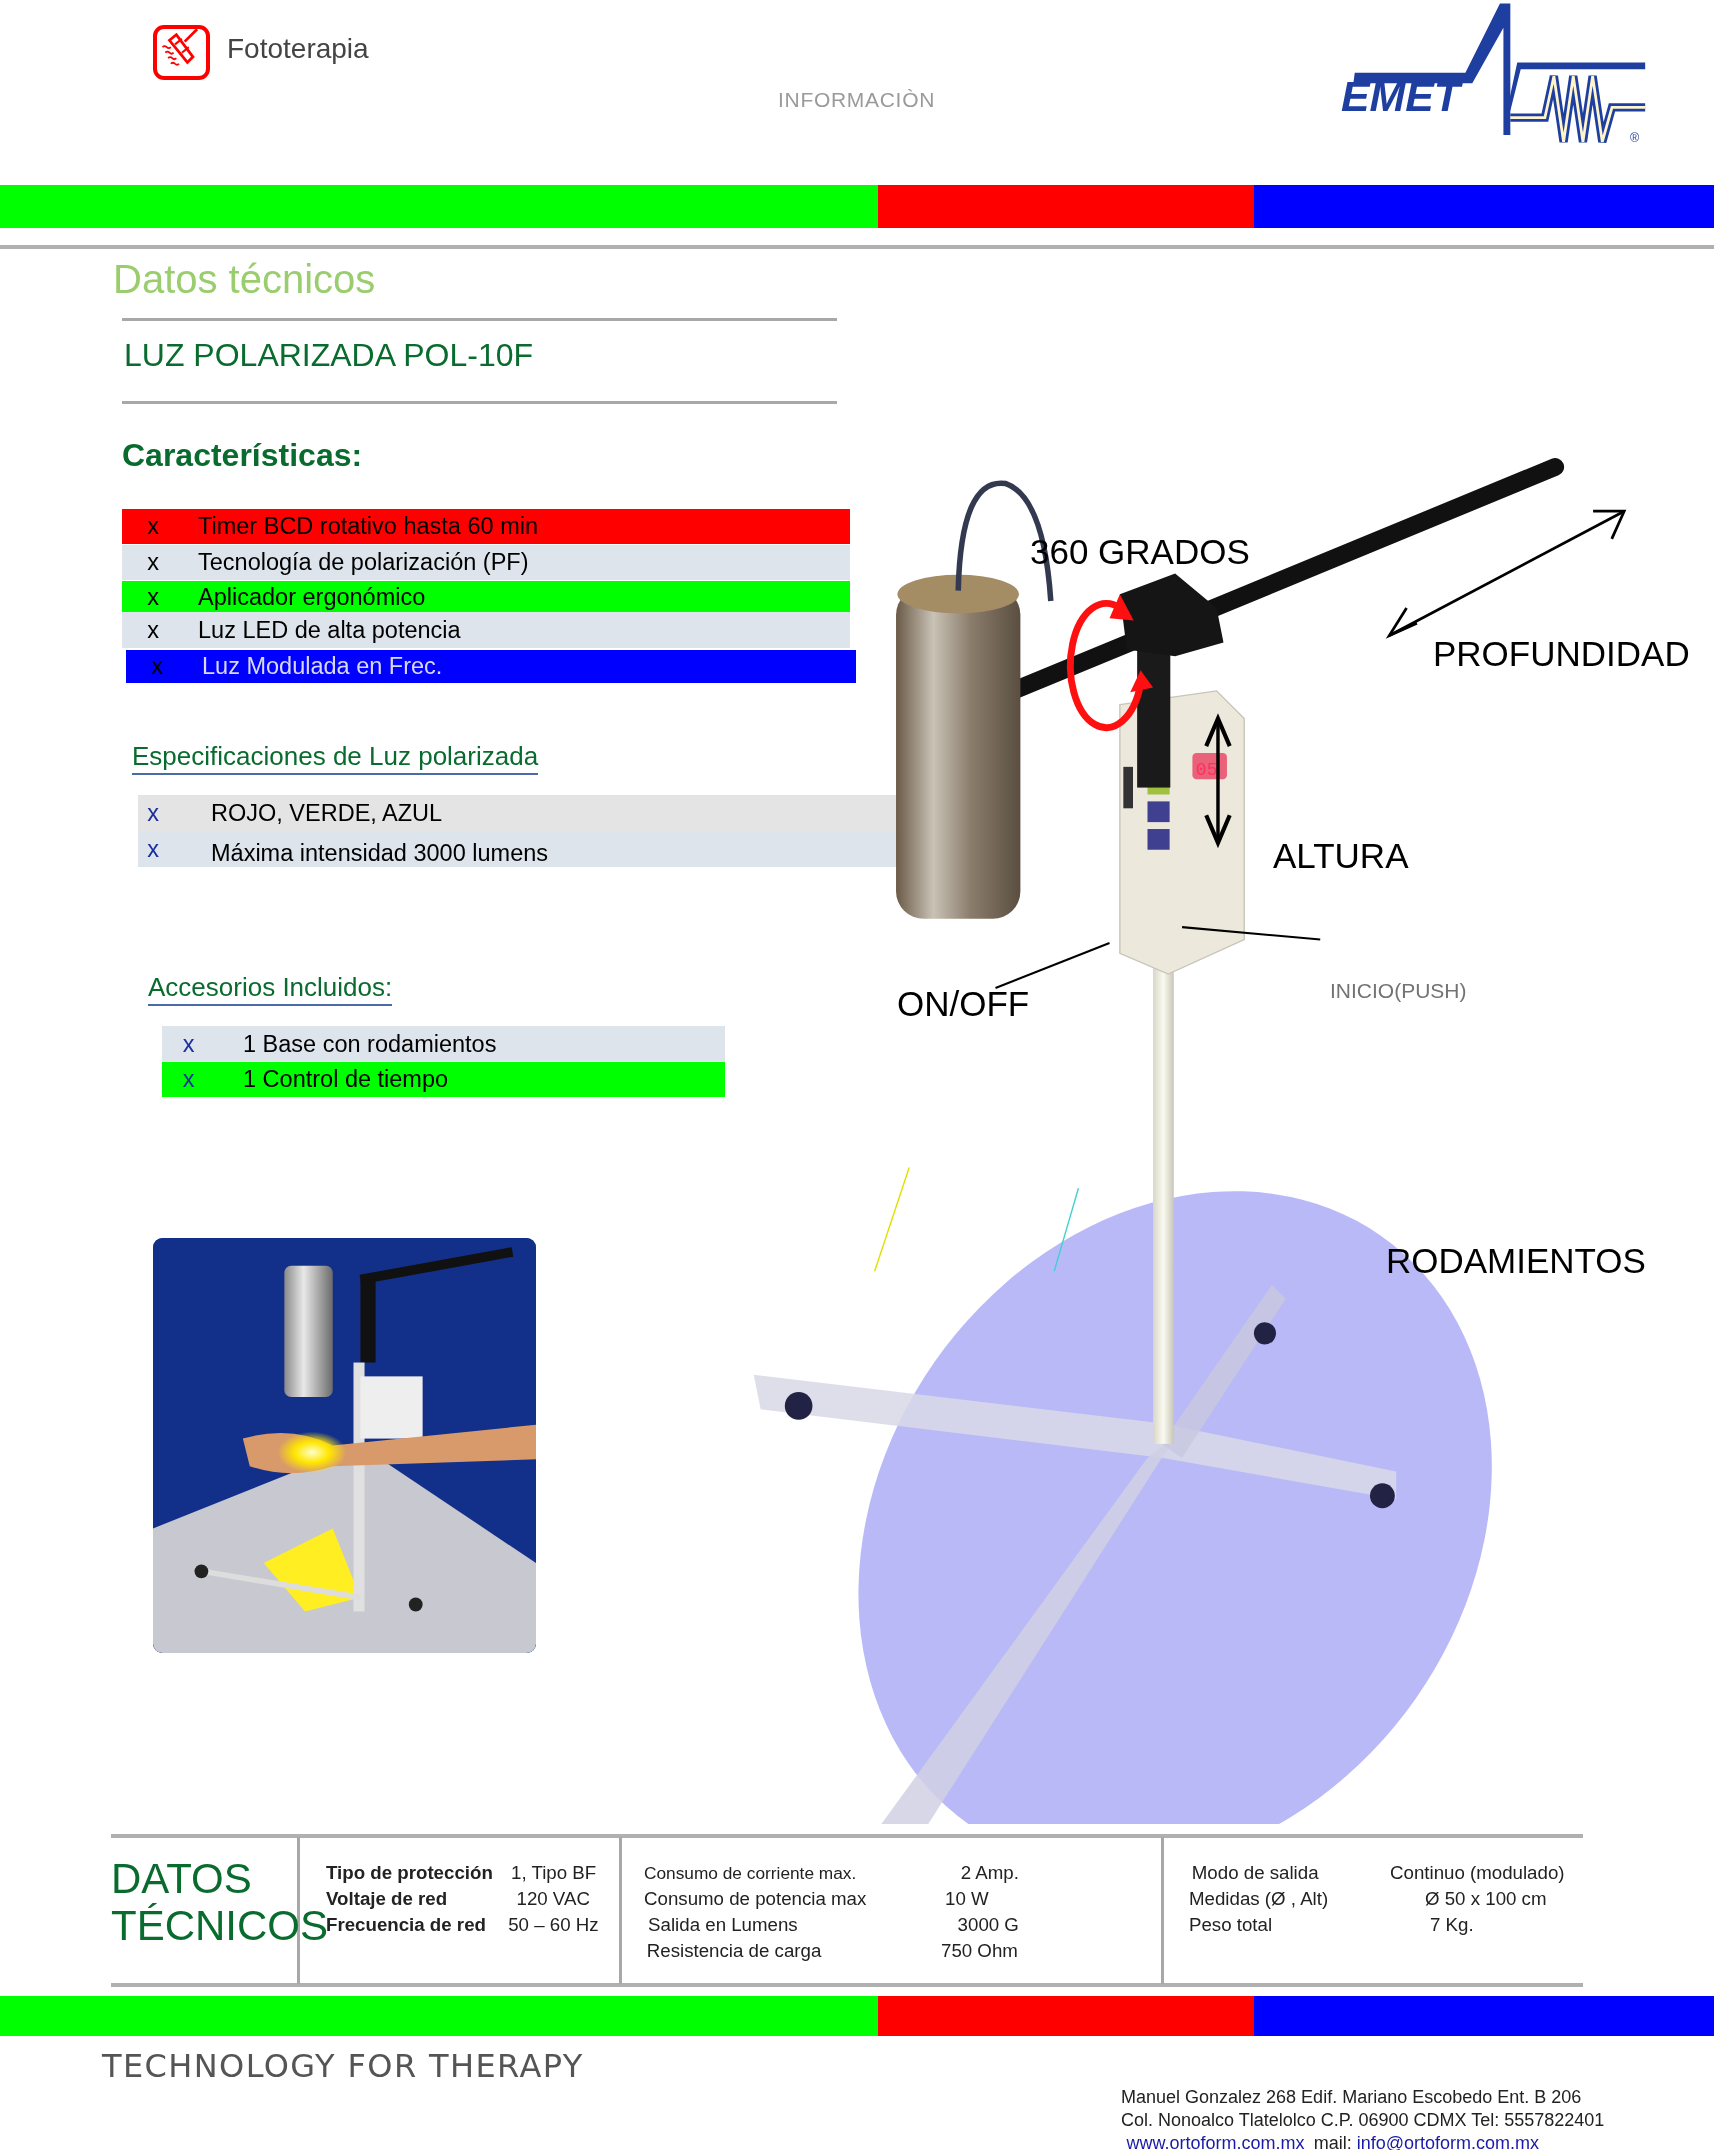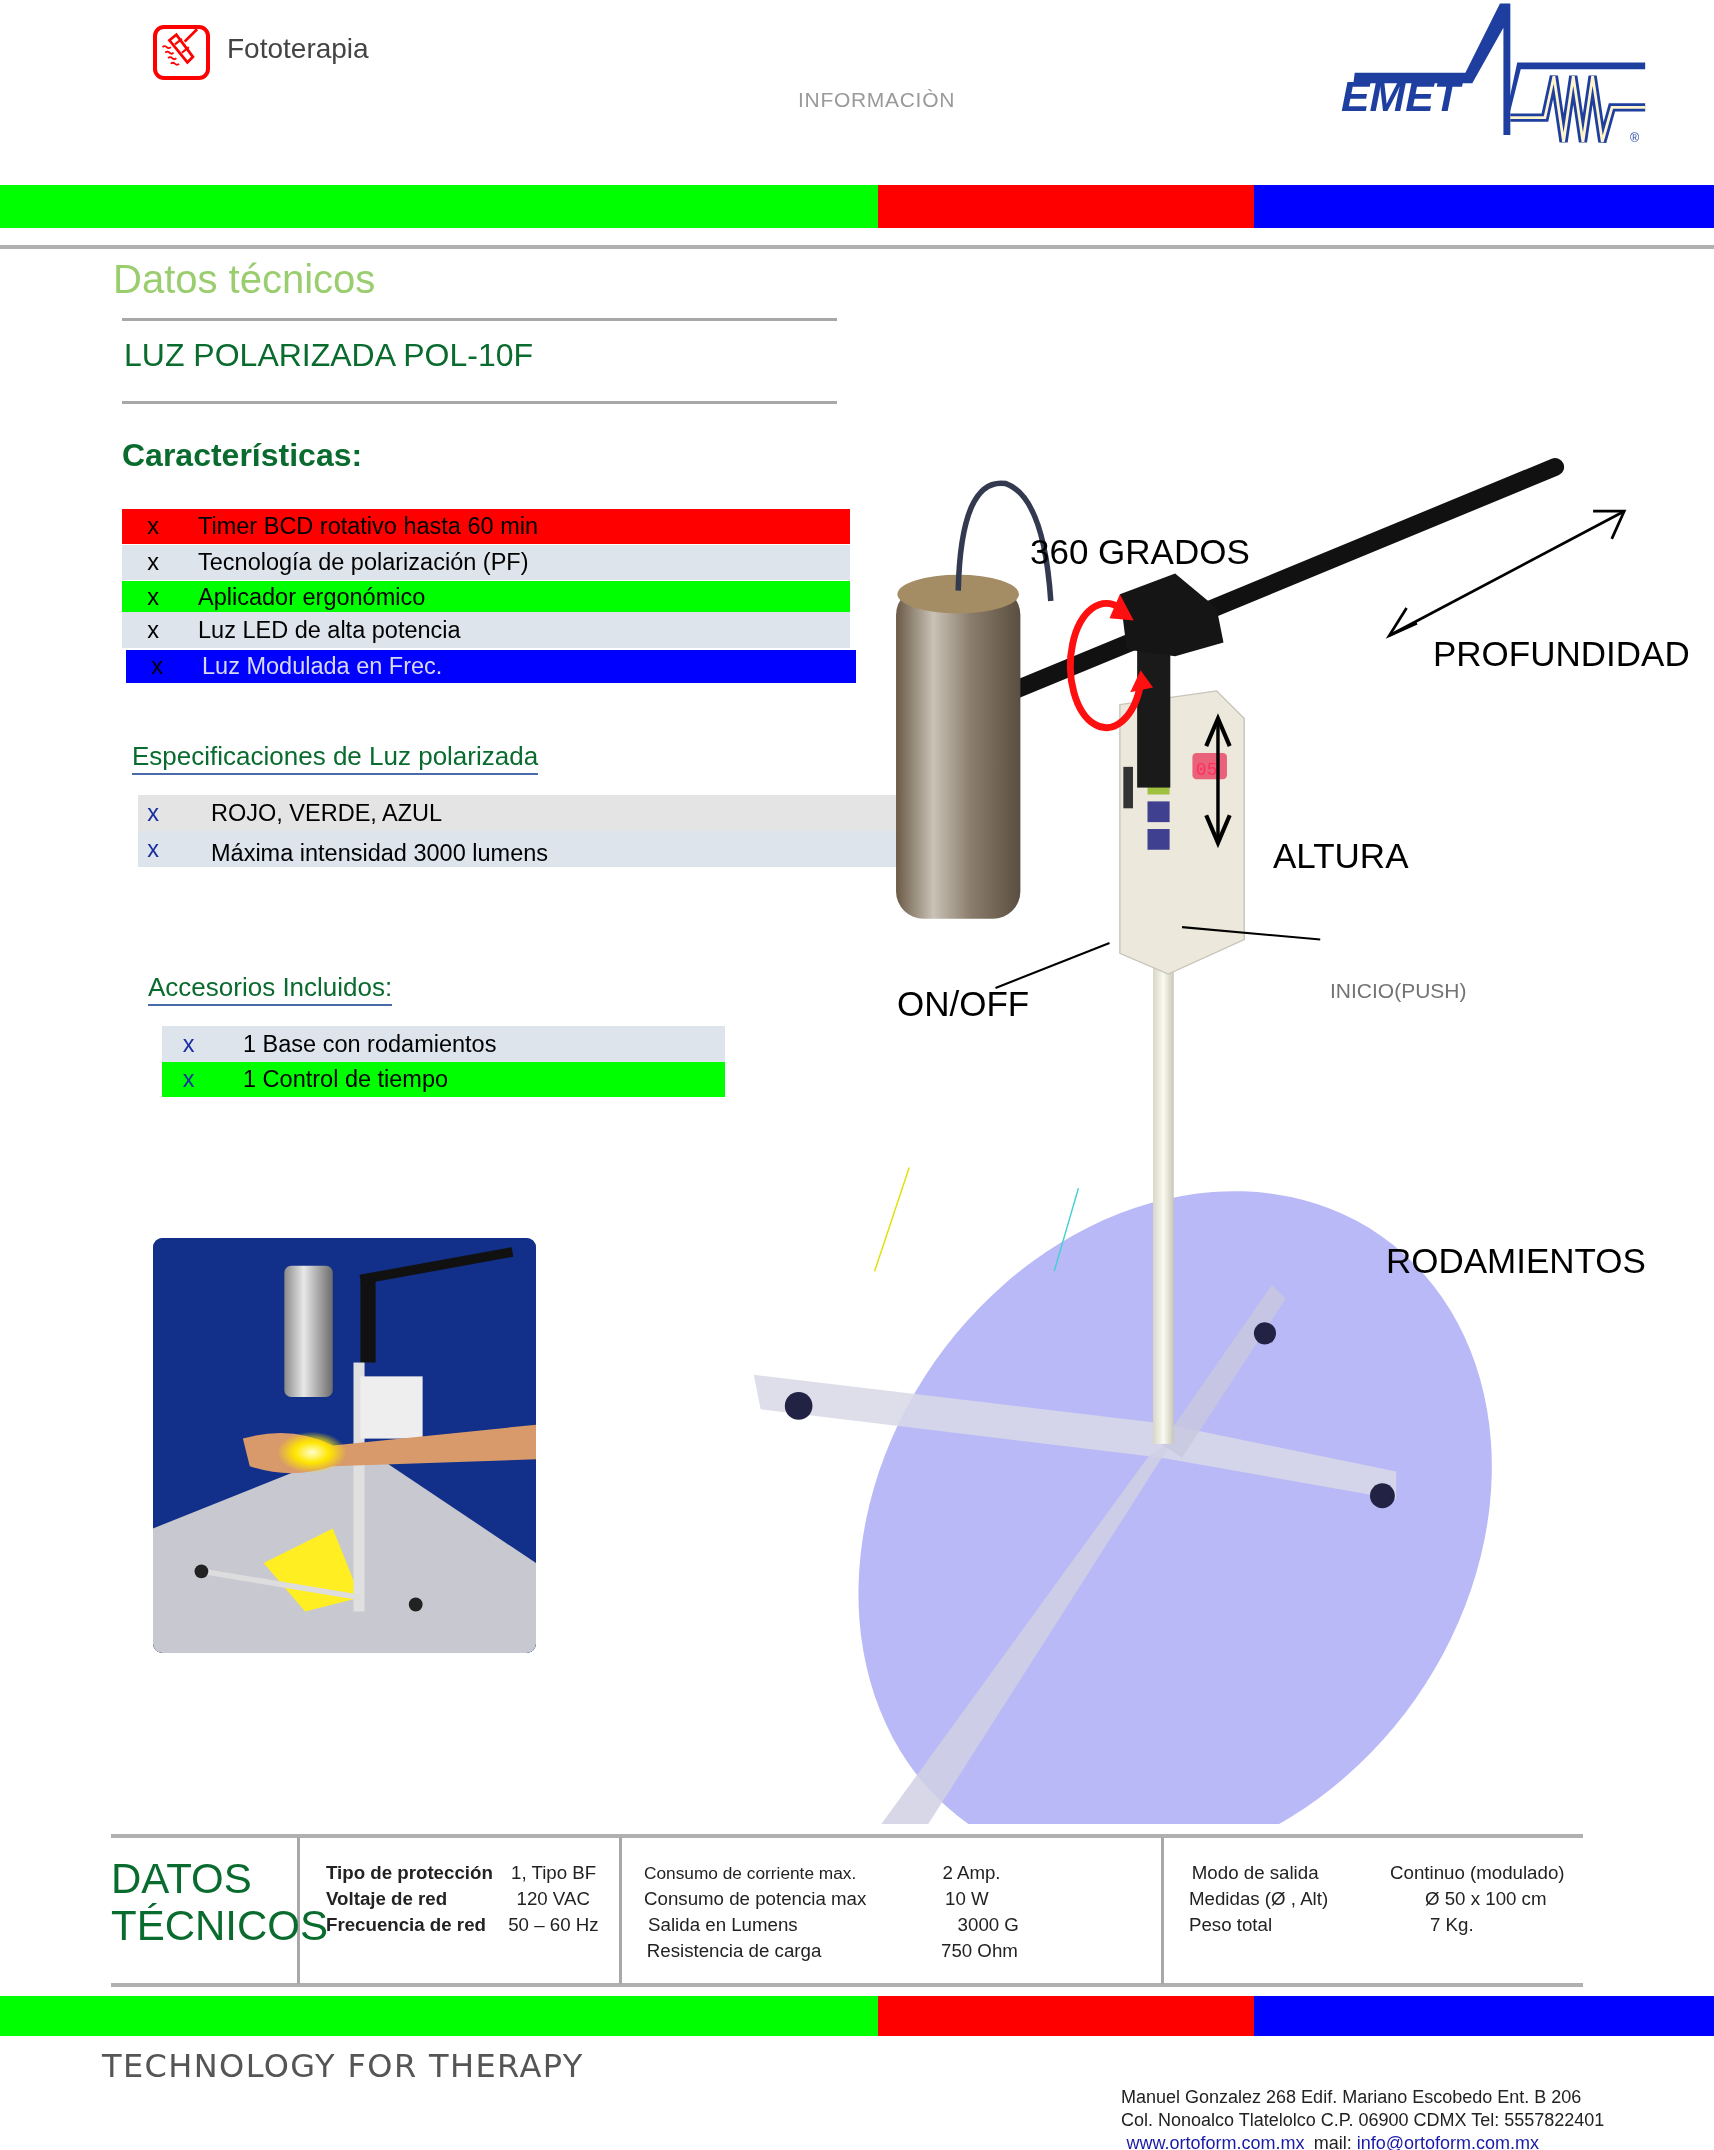--- a/index.html
+++ b/index.html
@@ -3,21 +3,21 @@
 <meta charset="utf-8">
 <style>
   * { margin:0; padding:0; box-sizing:border-box; }
   html, body { width:1715px; height:2151px; background:#ffffff; overflow:hidden; }
   body { position:relative; font-family:"Liberation Sans", sans-serif; color:#000; }
   .abs { position:absolute; }
 
   
   .brand-icon { left:153px; top:25px; width:57px; height:55px; border:4.8px solid #ff0000; border-radius:11px; background:#fff; }
   .brand-label { left:227px; top:33px; font-size:28px; color:#444; }
-  .info-label { left:798px; top:88px; font-size:21px; color:#9a9a9a; letter-spacing:0.7px; }
+  .info-label { left:778px; top:88px; font-size:21px; color:#9a9a9a; letter-spacing:0.7px; }
   .logo { left:1334px; top:0px; width:325px; height:149px; }
 
   .stripe { height:43px; }
   .gray-rule { height:3.5px; background:#b0b0b0; }
 
   
   .title-datos { left:113px; top:257px; font-size:40px; color:#9acd6e; }
   .hr-short { left:122px; width:715px; height:2.8px; background:#a8a8a8; }
   .product-name { left:124px; top:337px; font-size:32px; color:#0a6b2e; }
   .carac-title { left:122px; top:437px; font-size:32px; font-weight:bold; color:#0a6b2e; }
@@ -247,21 +247,21 @@
   <div style="margin-left:-2.8px;">50 – 60 Hz</div>
 </div>
 
 <div class="abs tbl-text" style="left:644px;top:1860px;">
   <div style="font-size:17.3px;">Consumo de corriente max.</div>
   <div>Consumo de potencia max</div>
   <div style="padding-left:4.1px;"> Salida en Lumens</div>
   <div style="padding-left:2.8px;">Resistencia de carga</div>
 </div>
 <div class="abs tbl-text" style="left:941px;top:1860px;">
-  <div style="padding-left:1.4px;">2  Amp.</div>
+  <div style="padding-left:1.4px;text-align:right;">2  Amp.</div>
   <div style="padding-left:4.1px;">10 W</div>
   <div style="padding-left:16.6px;">3000 G</div>
   <div>750 Ohm</div>
 </div>
 
 <div class="abs tbl-text" style="left:1189px;top:1860px;">
   <div style="padding-left:2.8px;">Modo  de salida</div>
   <div>Medidas (Ø , Alt)</div>
   <div>Peso total</div>
 </div>

